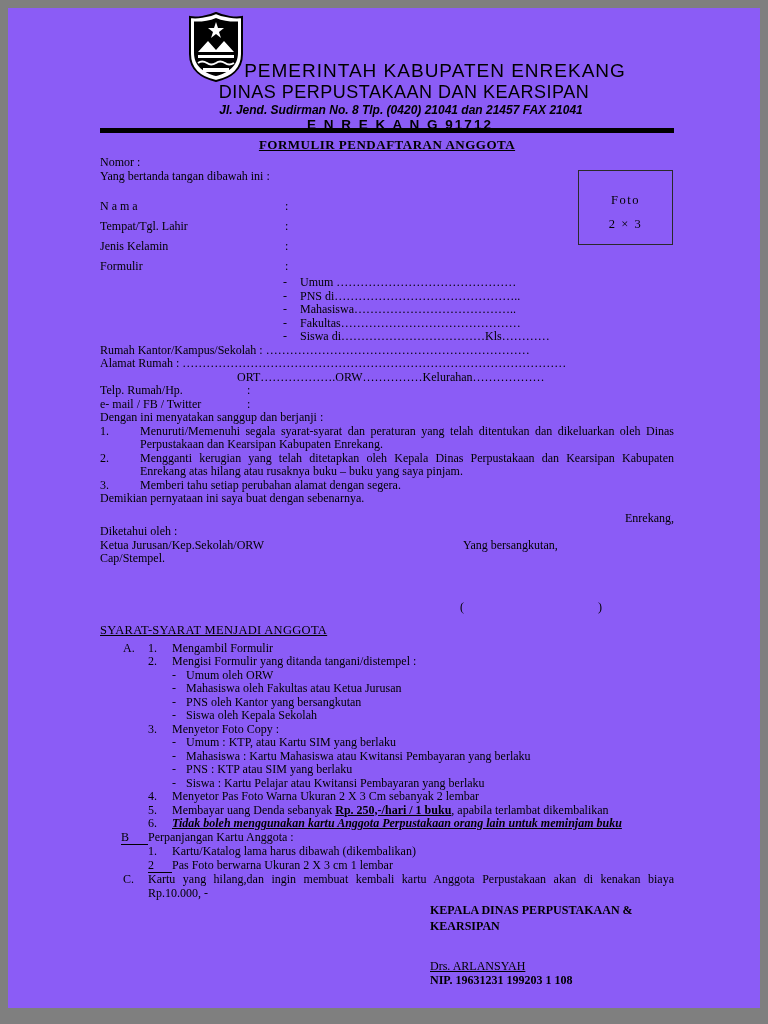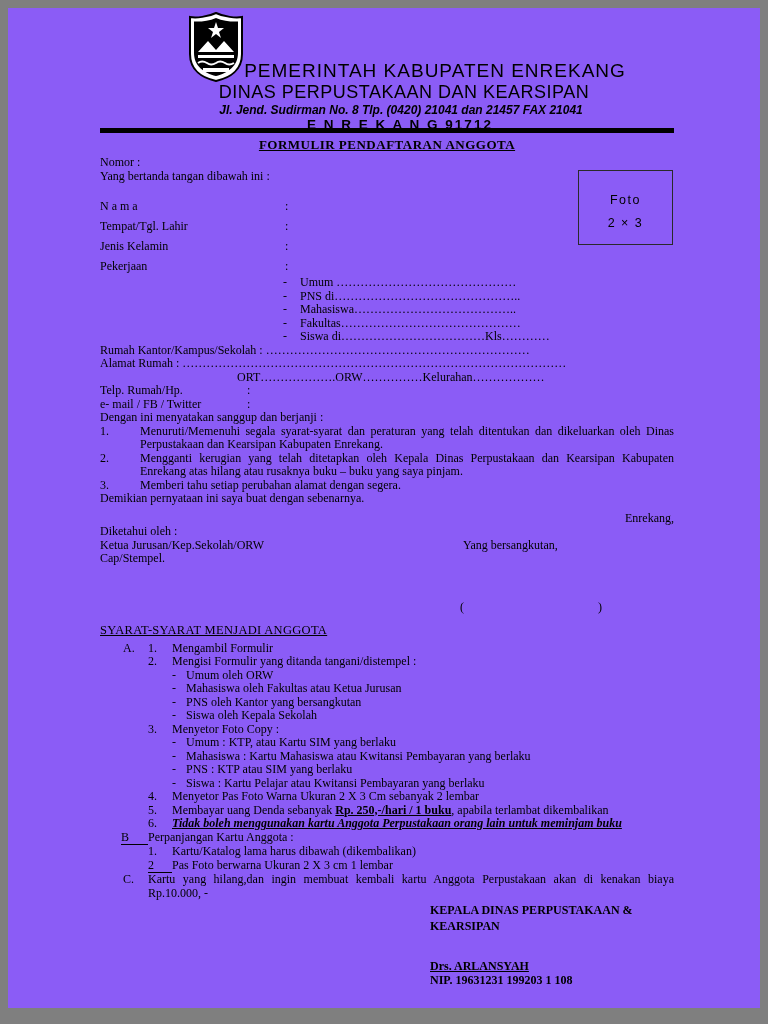--- a/index.html
+++ b/index.html
@@ -25,21 +25,21 @@
   .h-addr { top:95px; font-size:12px; font-weight:bold; font-style:italic; padding-left:34px; }
   .h-city { top:109px; font-size:13.5px; font-weight:bold; letter-spacing:2px;
             text-decoration:underline; padding-left:32px; }
   .h-rule { position:absolute; top:120px; left:92px; right:86px; height:5px; background:#000; }
   
   .photo-box {
     position:absolute; left:570px; top:162px; width:95px; height:75px;
     border:1px solid #2a2a2a;
     display:flex; flex-direction:column; align-items:center;
     padding-top:22px; gap:9px;
-    font-family:Liberation Sans, sans-serif; font-size:12.5px; letter-spacing:1.5px;
+    font-family:Liberation Serif, serif; font-size:12.5px; letter-spacing:1.5px;
   }
   
   .content { position:absolute; top:129px; left:92px; right:86px; font-size:12px; }
   .title { text-align:center; font-weight:bold; font-size:13px;
            text-decoration:underline; letter-spacing:.5px; margin-bottom:3px; }
   .ln { line-height:13.5px; min-height:13.5px; white-space:nowrap; }
   .fields { margin-top:13px; }
   .field-row { line-height:20px; }
   .flabel { display:inline-block; width:185px; }
   .flabel-sm { display:inline-block; width:147px; }
@@ -66,21 +66,21 @@
   .s-bullet { display:flex; line-height:13.5px; margin-left:72px; }
   .s-bullet .dash { width:14px; flex:none; }
   .b-label { display:inline-block; width:27px; margin-left:21px;
              border-bottom:1px solid #000; flex:none; }
   .num-underline { border-bottom:1px solid #000; }
   .bold-ul { font-weight:bold; text-decoration:underline; }
   .bi-ul { font-weight:bold; font-style:italic; text-decoration:underline; }
   .c-text { white-space:normal; text-align:justify; }
   
   .kepala { margin-left:330px; font-weight:bold; line-height:16px; margin-top:2px; white-space:nowrap; }
-  .drs { margin-left:330px; margin-top:26px; font-weight:bold; text-decoration:underline; line-height:13.5px; }
+  .drs { margin-left:330px; margin-top:26px; font-weight:normal; text-decoration:underline; line-height:13.5px; }
   .nip { margin-left:330px; font-weight:bold; line-height:13.5px; }
 </style>
 </head>
 <body>
 
 <div class="paper">
 
   <svg class="crest" viewBox="0 0 56 70">
     <path d="M28 1 C20 5 8 6 2 5 L2 42 C2 58 14 66 28 69 C42 66 54 58 54 42 L54 5 C48 6 36 5 28 1 Z" fill="#ffffff" stroke="#000000" stroke-width="2"></path>
     <path d="M28 6 C21 9 12 10 6 9.5 L6 41 C6 54 16 61 28 64 C40 61 50 54 50 41 L50 9.5 C44 10 35 9 28 6 Z" fill="#000000"></path>
@@ -112,21 +112,21 @@
       <div class="field-row">
         <span class="flabel">N a m a</span><span>:</span>
       </div>
       <div class="field-row">
         <span class="flabel">Tempat/Tgl. Lahir</span><span>:</span>
       </div>
       <div class="field-row">
         <span class="flabel">Jenis Kelamin</span><span>:</span>
       </div>
       <div class="field-row">
-        <span class="flabel">Pekerjaan</span><span>:</span>
+        <span class="flabel">Formulir</span><span>:</span>
       </div>
     </div>
 
     <div class="opt">
       <span class="dash">-</span>
       <span>Umum ………………………………………</span>
     </div>
     <div class="opt">
       <span class="dash">-</span>
       <span>PNS di………………………………………..</span>

